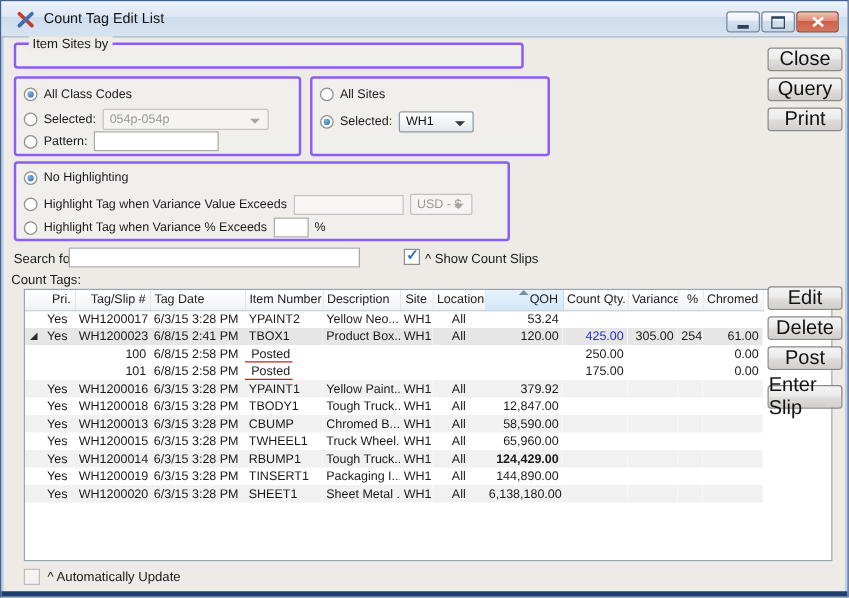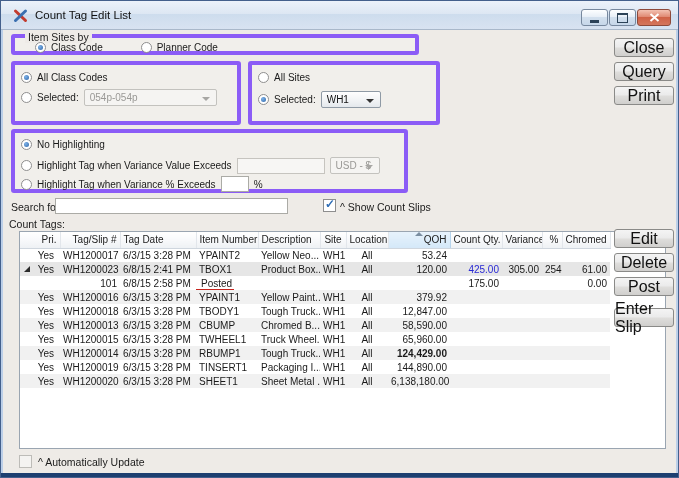--- a/index.html
+++ b/index.html
@@ -13,21 +13,21 @@
     border-bottom:1px solid #a9b8ca;display:flex;align-items:center;}
   .app-icon{margin-left:12px;width:15px;height:15px;display:inline-block;}
   .win-title{margin-left:7px;font-size:11.5px;color:#111;}
   .win-controls{position:absolute;top:8px;right:7px;display:flex;gap:1px;}
   .winbtn{height:17px;border:1px solid #77889e;border-radius:3px;display:flex;align-items:center;justify-content:center;box-sizing:border-box;}
   .winbtn.min,.winbtn.max{width:27px;background:linear-gradient(#fdfeff,#e8eff7 45%,#d3e0ee 46%,#c7d7e9);}
   .winbtn.close{width:34px;background:linear-gradient(#f3c1b2,#e08a74 45%,#cf6045 46%,#d4765c);border-color:#8e4a3a;}
   .glyph-min{width:9px;height:3px;background:#2c4257;margin-top:7px;}
   .glyph-max{width:9px;height:7px;border:1px solid #2c4257;border-top-width:2px;background:transparent;}
   
-  .groupbox{position:absolute;border:4px solid #8b5cf6;border-radius:3px;background:#f1efeb;box-sizing:border-box;padding-left:19px;}
+  .groupbox{position:absolute;border:2px solid #8b5cf6;border-radius:3px;background:#f1efeb;box-sizing:border-box;padding-left:19px;}
   .legend{position:absolute;top:-7px;left:10px;background:#eeebe7;padding:0 3px;font-size:10.5px;color:#1a1a1a;}
   .grouprow{position:absolute;display:flex;align-items:center;gap:5px;font-size:10px;color:#1a1a1a;white-space:nowrap;}
   
   .radio{width:11px;height:11px;border-radius:50%;border:1px solid #8f8f8f;background:#fff;display:inline-block;position:relative;box-sizing:border-box;flex:0 0 auto;}
   .radio.checked::after{content:"";position:absolute;left:2px;top:2px;width:5px;height:5px;border-radius:50%;
     background:radial-gradient(circle at 35% 35%,#7db2e8,#2f66a8);}
   .checkbox{width:13px;height:13px;border:1px solid #8e8e8e;background:#fff;display:inline-block;position:relative;box-sizing:border-box;flex:0 0 auto;}
   .checkbox.checked::after{content:"✓";position:absolute;left:1px;top:-3px;font-size:12px;font-weight:bold;color:var(--check-color,#2f6db5);}
   .checkbox.dim{border-color:#bdbcb8;background:#f4f3f1;}
   
@@ -86,40 +86,38 @@
       <div class="winbtn close">
         <svg width="11" height="9" viewBox="0 0 11 9">
           <path d="M1.5 1 L9.5 8 M9.5 1 L1.5 8" stroke="#fff" stroke-width="2" fill="none"></path>
         </svg>
       </div>
     </div>
   </div>
 
   <div class="groupbox" style="left:10px;top:33px;width:408px;height:21px;">
     <span class="legend">Item Sites by</span>
-    <div class="grouprow" style="left:20px;top:4px;">
-      <span class="radio checked"></span>
-      <span>Class Code</span>
-      <span style="width:28px;"></span>
-      <span class="radio"></span>
-      <span>Planner Code</span>
-    </div>
   </div>
 
   <div class="groupbox" style="left:10px;top:60px;width:230px;height:64px;">
     <div class="grouprow" style="left:6px;top:7px;">
       <span class="radio checked"></span>
       <span>All Class Codes</span>
     </div>
     <div class="grouprow" style="left:6px;top:24px;">
       <span class="radio"></span>
       <span>Selected:</span>
       <span class="combo dim" style="width:133px;">
         <span>054p-054p</span>
       </span>
+    </div>
+    <div class="grouprow" style="left:6px;top:42px;">
+      <span class="radio"></span>
+      <span>Pattern:</span>
+      <input class="tinput" style="width: 100px;" value="">
     </div>
   </div>
 
   <div class="groupbox" style="left:247px;top:60px;width:192px;height:64px;">
     <div class="grouprow" style="left:6px;top:7px;">
       <span class="radio"></span>
       <span>All Sites</span>
     </div>
     <div class="grouprow" style="left:6px;top:26px;">
       <span class="radio checked"></span>
@@ -213,20 +211,34 @@
             <td style="text-align: center;">WH1</td>
             <td style="text-align: center;">All</td>
             <td style="text-align: right;">120.00</td>
             <td style="text-align: right;"><span class="edited">425.00</span></td>
             <td style="text-align: right;">305.00</td>
             <td style="text-align: right;">254...</td>
             <td style="text-align: right;">61.00</td>
           </tr>
           <tr>
             <td class="pri-cell" style="text-align: right; padding-right: 6px;"></td>
+            <td style="text-align: right;">100</td>
+            <td style="text-align: left;">6/8/15 2:58 PM</td>
+            <td style="text-align: left;"><span class="posted">Posted</span></td>
+            <td style="text-align: left;"></td>
+            <td style="text-align: center;"></td>
+            <td style="text-align: center;"></td>
+            <td style="text-align: right;"></td>
+            <td style="text-align: right;">250.00</td>
+            <td style="text-align: right;"></td>
+            <td style="text-align: right;"></td>
+            <td style="text-align: right;">0.00</td>
+          </tr>
+          <tr>
+            <td class="pri-cell" style="text-align: right; padding-right: 6px;"></td>
             <td style="text-align: right;">101</td>
             <td style="text-align: left;">6/8/15 2:58 PM</td>
             <td style="text-align: left;"><span class="posted">Posted</span></td>
             <td style="text-align: left;"></td>
             <td style="text-align: center;"></td>
             <td style="text-align: center;"></td>
             <td style="text-align: right;"></td>
             <td style="text-align: right;">175.00</td>
             <td style="text-align: right;"></td>
             <td style="text-align: right;"></td>

